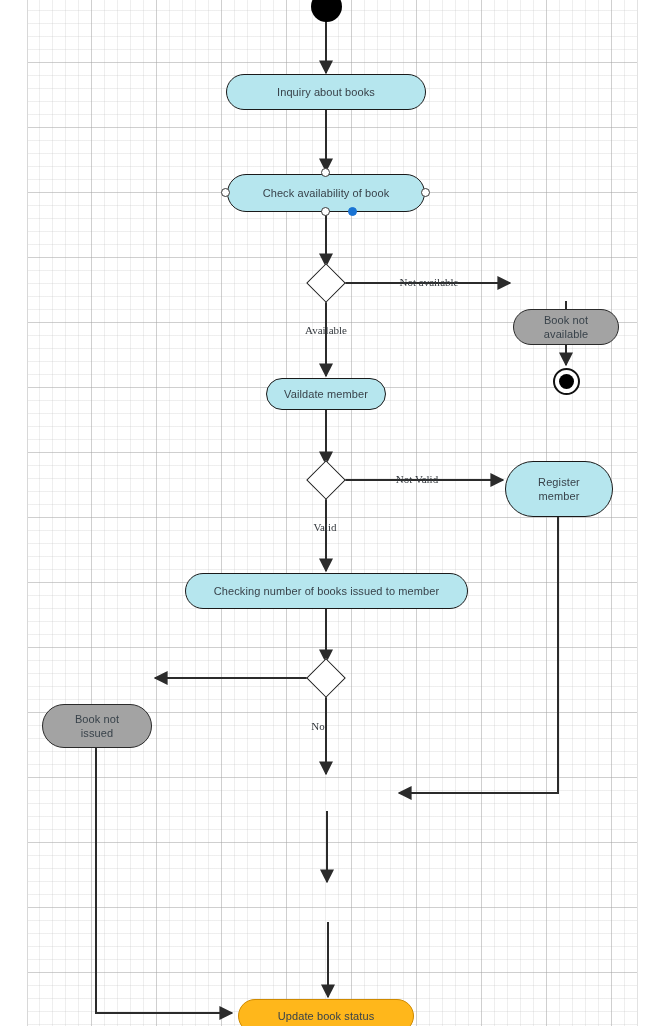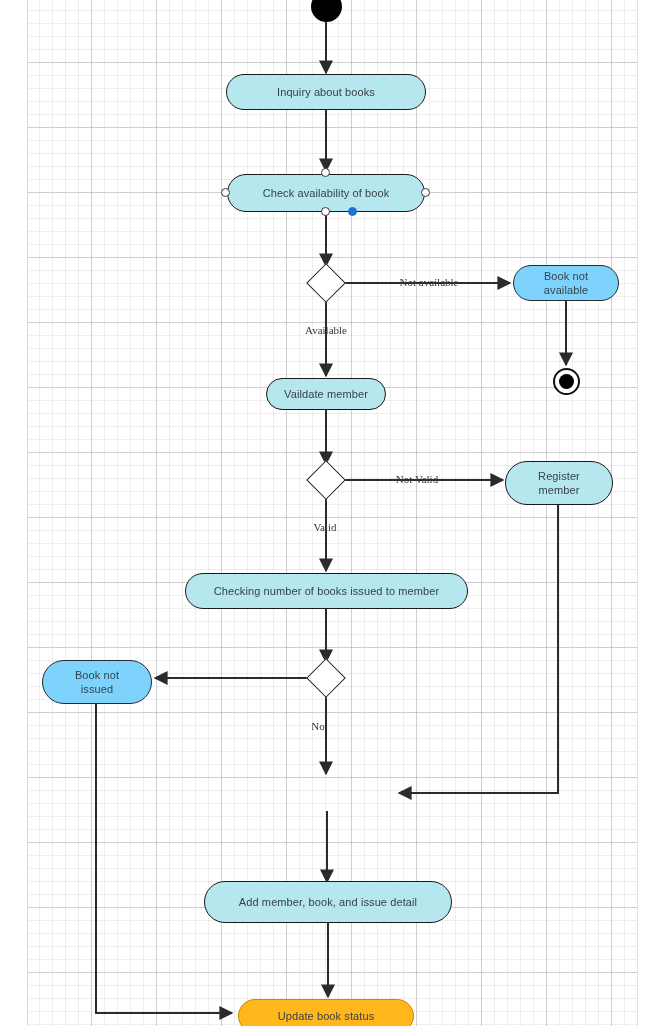--- a/index.html
+++ b/index.html
@@ -67,22 +67,23 @@
     border: 1.2px solid #1f1f1f;
     border-radius: 999px;
     letter-spacing: 0.1px;
     white-space: pre-line;
   }
   .node.activity {
     background: #b6e6ee;
     border-color: #1a1a1a;
   }
   .node.error {
-    background: #7dd3fc;
+    background: #a3a3a3;
     border-color: #2a2a2a;
+    margin-top: 44px;
   }
   .node.update {
     background: #ffb71b;
     border-color: #cf8a00;
   }
   .start-node {
     position: absolute;
     border-radius: 50%;
     background: #000000;
   }
@@ -211,40 +212,37 @@
   <div class="final-node" style="left:553px; top:368px; width:27px; height:27px;">
     <div class="inner"></div>
   </div>
 
   <div class="node activity" style="left:266px; top:378px; width:120px; height:32px;">
     <span>Vaildate member</span>
   </div>
 
   <div class="decision" style="left:312px; top:466px;"></div>
 
-  <div class="node activity" style="left:505px; top:461px; width:108px; height:44px;align-items:center;">
+  <div class="node activity" style="left:505px; top:461px; width:108px; height:56px;align-items:center;">
     <span>Register
 member</span>
   </div>
 
   <div class="node activity" style="left:185px; top:573px; width:283px; height:36px;">
     <span>Checking number of books issued to member</span>
   </div>
 
   <div class="decision" style="left:312px; top:664px;"></div>
 
   <div class="node error" style="left:42px; top:660px; width:110px; height:44px;">
     <span>Book not
 issued</span>
   </div>
 
 
-  <div class="node activity" style="left:204px; top:881px; width:248px; height:42px;">
-    <span>Add member, book, and issue detail</span>
-  </div>
 
   <div class="node update" style="left:238px; top:999px; width:176px; height:34px;">
     <span>Update book status</span>
   </div>
 
   <div class="edge-label" style="left:383px; top:275px; width:92px;">Not available</div>
 
   <div class="edge-label" style="left:290px; top:323px; width:72px;">Available</div>
 
   <div class="edge-label" style="left:381px; top:472px; width:72px;">Not Valid</div>

